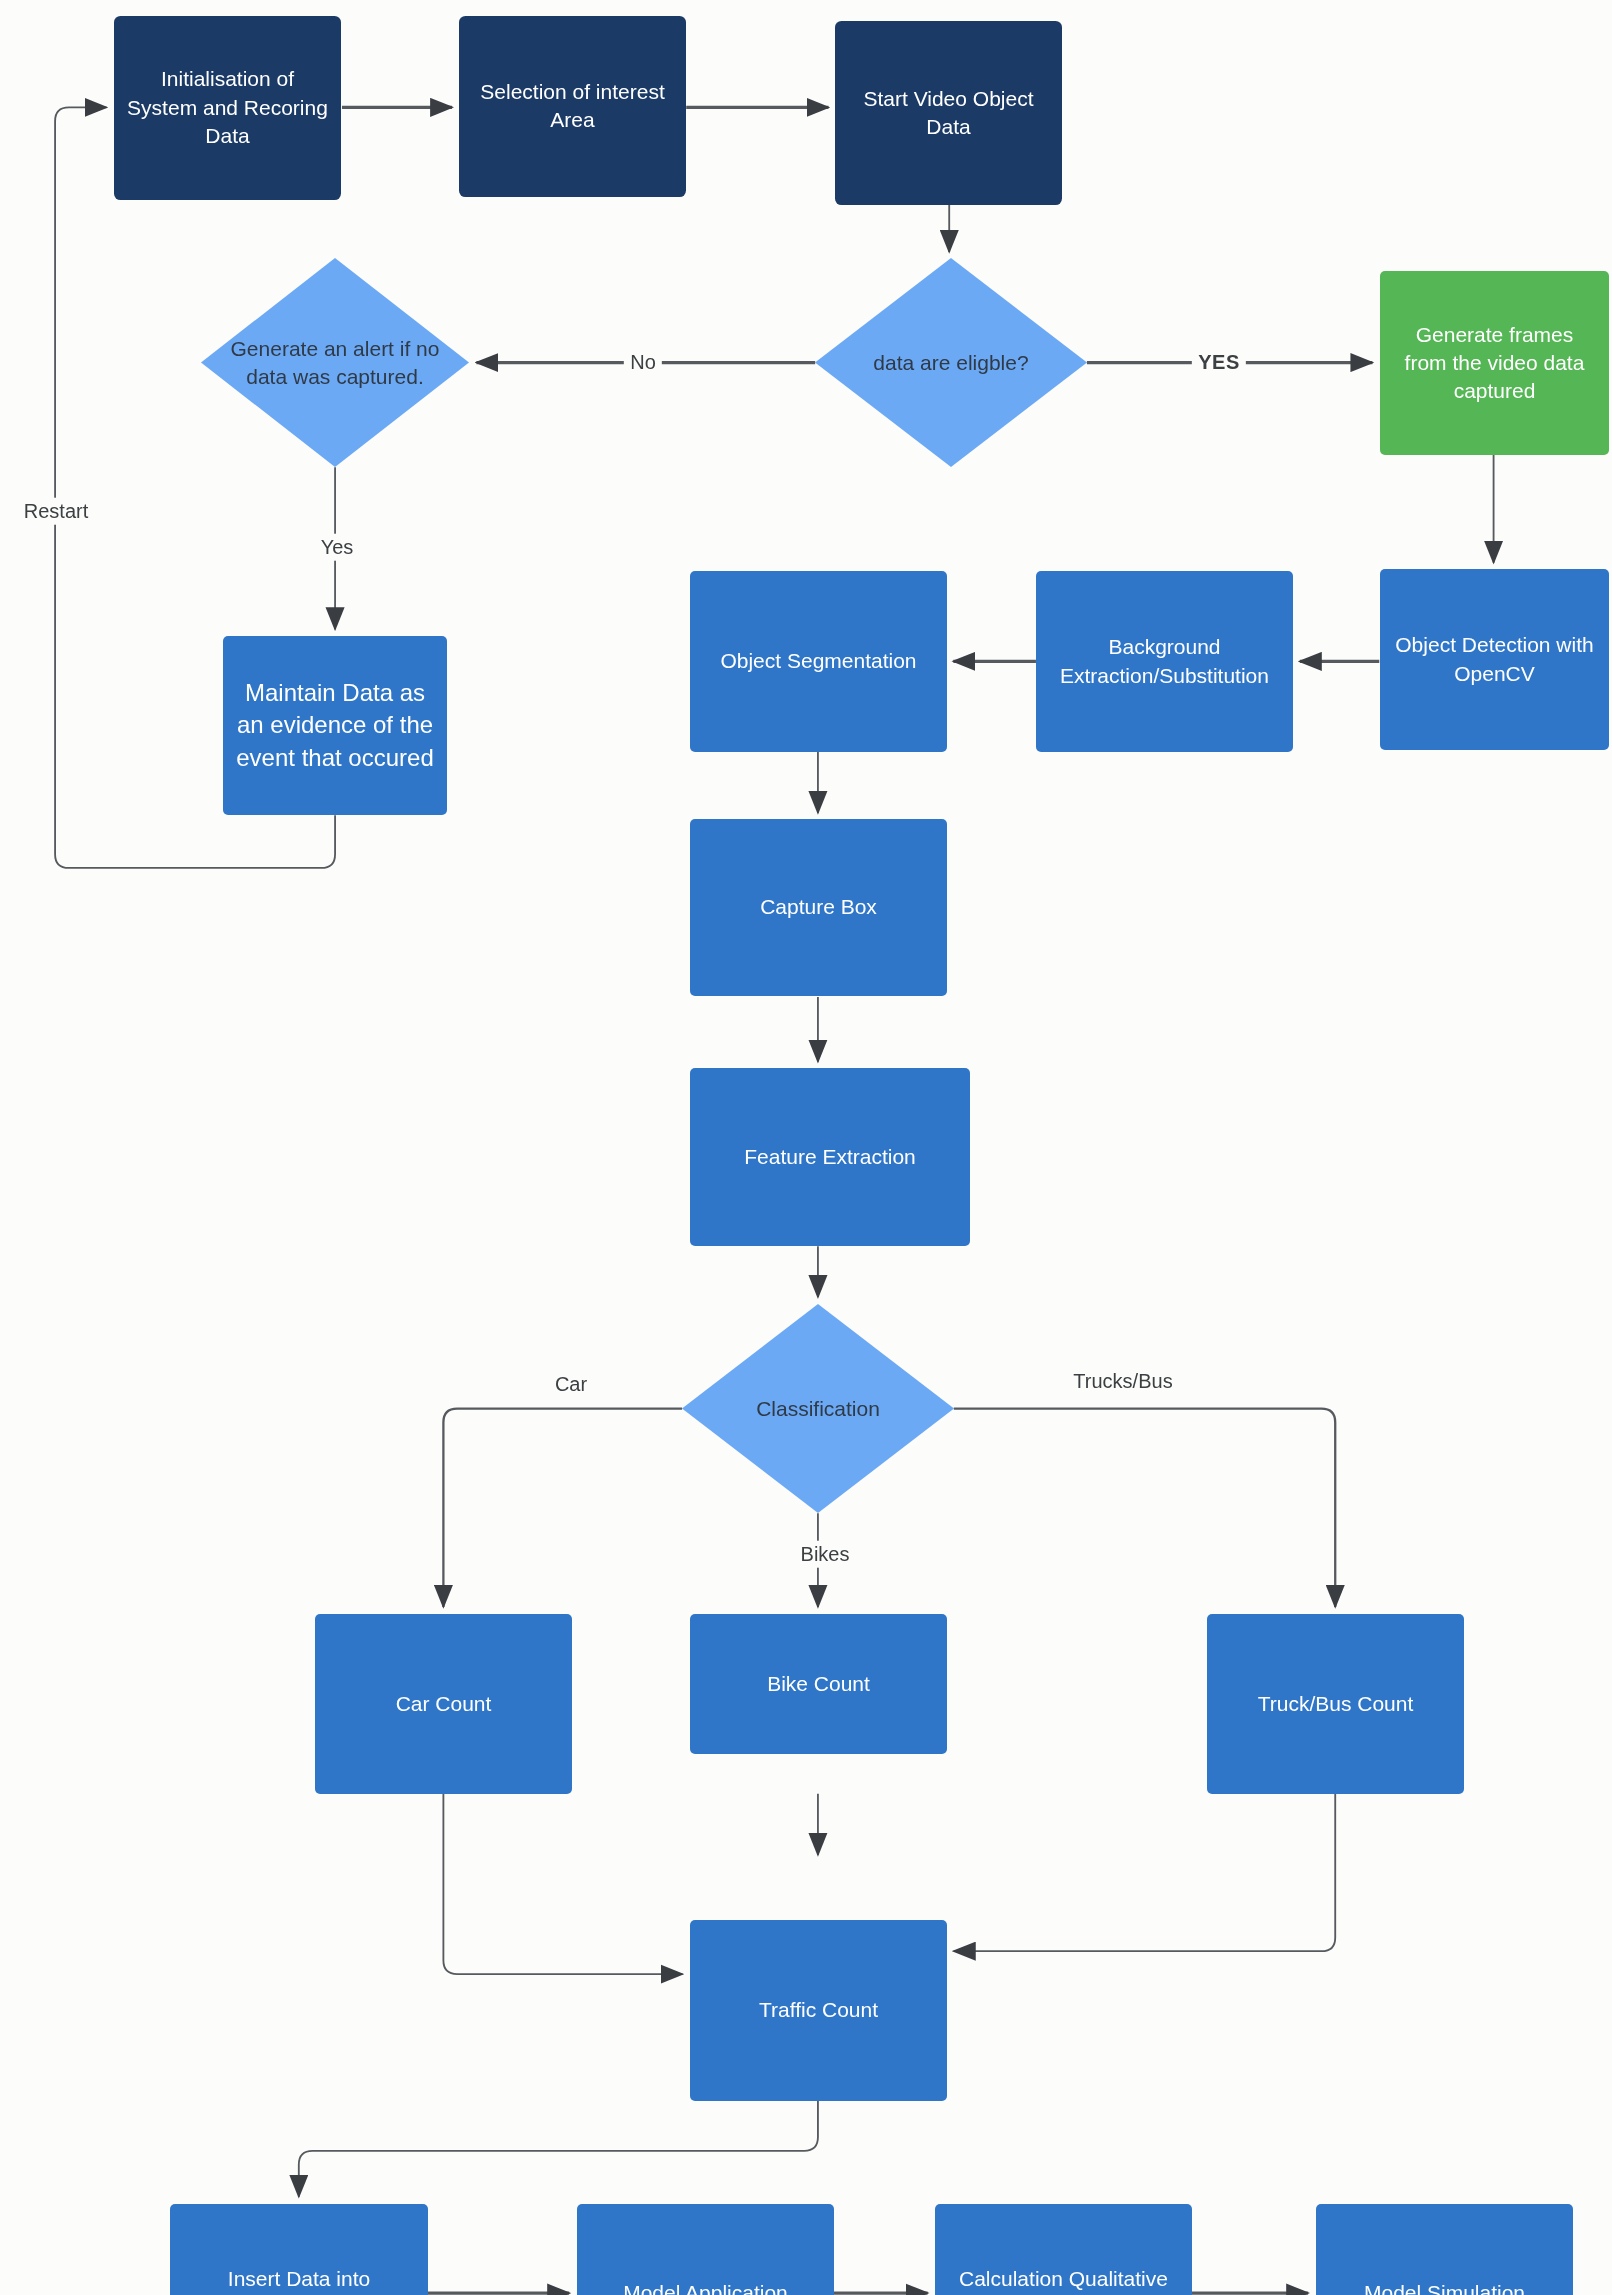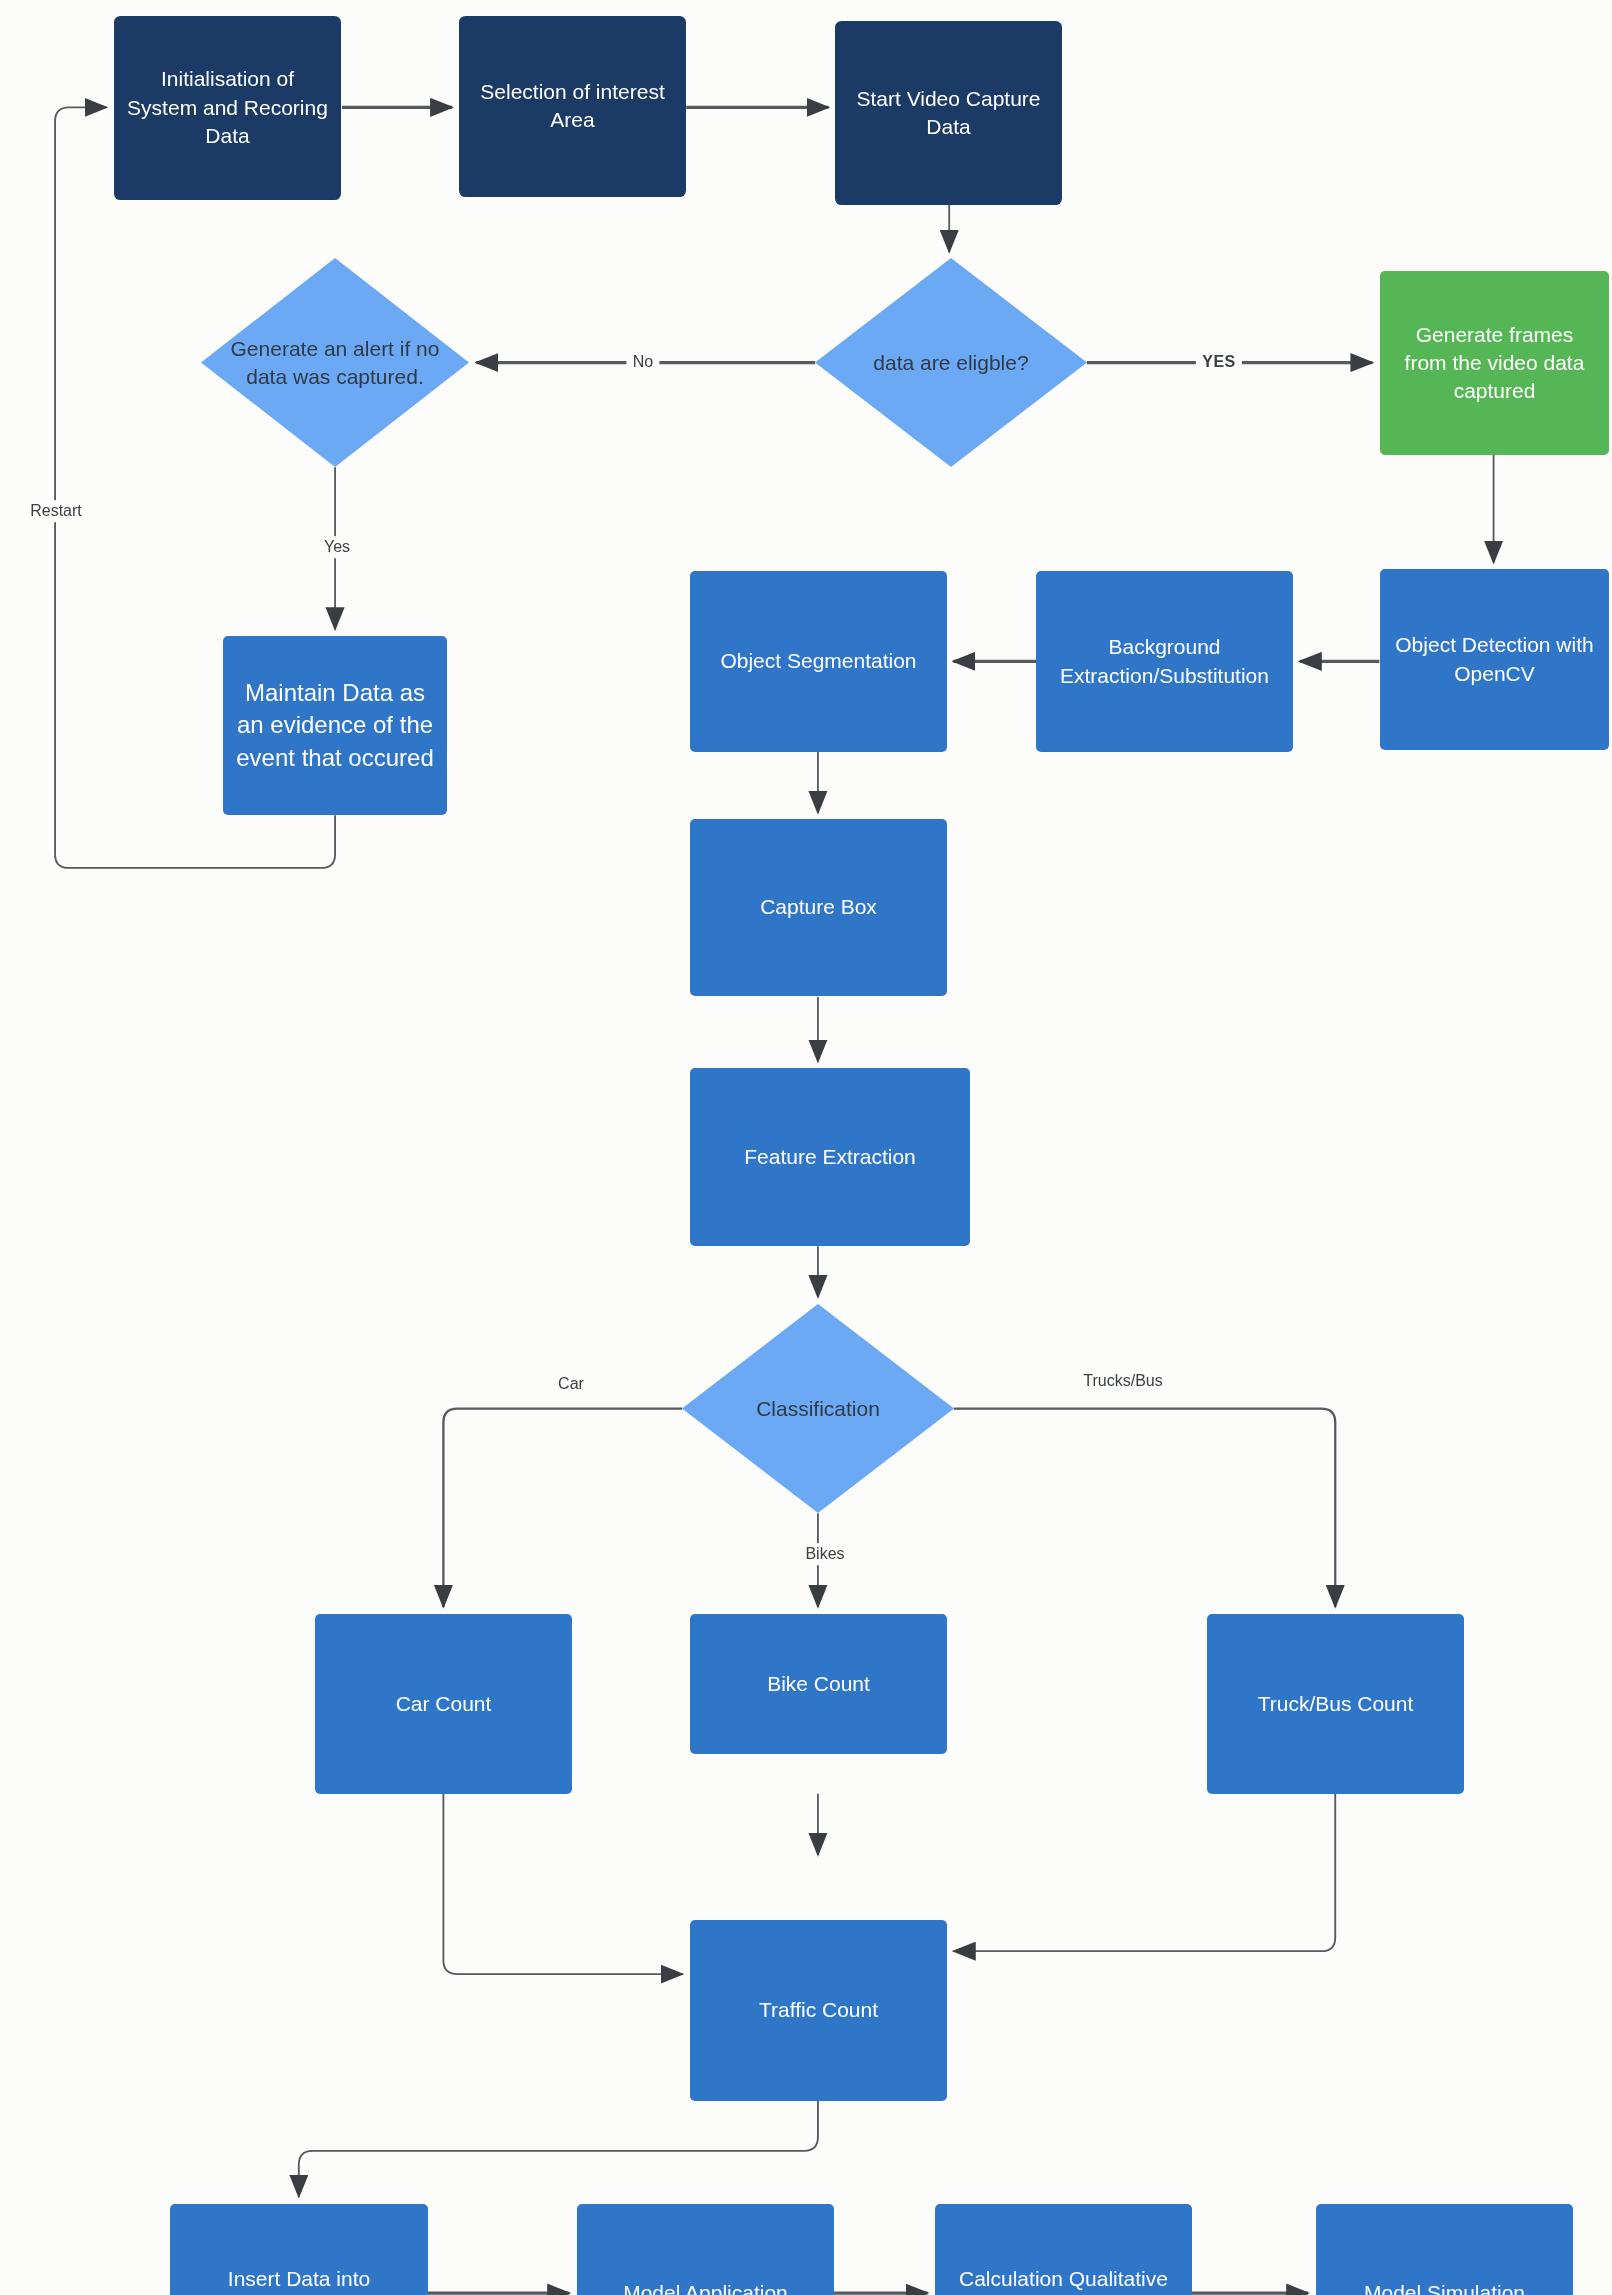--- a/index.html
+++ b/index.html
@@ -31,21 +31,21 @@
   .node.green{background:var(--green);}
   .diamond{
     position:absolute;z-index:1;display:flex;align-items:center;justify-content:center;
     text-align:center;color:var(--diamond-text);font-size:21px;line-height:1.3;
     background:var(--light-blue);
     clip-path:polygon(50% 0,100% 50%,50% 100%,0 50%);
     box-sizing:border-box;padding:13.8px 32px;
   }
   .edge-label{
     position:absolute;z-index:2;transform:translate(-50%,-50%);
-    color:var(--label-text);font-size:16px;white-space:nowrap;
+    color:var(--label-text);font-size:20px;white-space:nowrap;
     background:var(--background);padding:1.8px 6.4px;
   }
   .edge-label.bold{font-weight:700;letter-spacing:0.5px;}
 </style>
 </head>
 <body>
 
 <div class="canvas">
 
   <svg class="wires" width="1612" height="2400" viewBox="0 0 3512 5227">
@@ -87,21 +87,21 @@
     <path class="wire wide" d="M2596,4995 H2850" marker-end="url(#ah)"></path>
   </svg>
 
   <div class="node navy" style="left:114px;top:15.6px;width:227px;height:184px">
     <span>Initialisation of System and Recoring Data</span>
   </div>
   <div class="node navy" style="left:459px;top:15.6px;width:227px;height:181px">
     <span>Selection of interest Area</span>
   </div>
   <div class="node navy" style="left:835px;top:20.7px;width:227px;height:184px">
-    <span>Start Video Capture Data</span>
+    <span>Start Video Object Data</span>
   </div>
 
   <div class="diamond" style="left:815px;top:258px;width:272px;height:209px">
     <span>data are eligble?</span>
   </div>
   <div class="diamond" style="left:201px;top:258px;width:268px;height:209px;padding:13.8px 25px">
     <span>Generate an alert if no data was captured.</span>
   </div>
 
   <div class="node green" style="left:1380px;top:271px;width:229px;height:184px">

